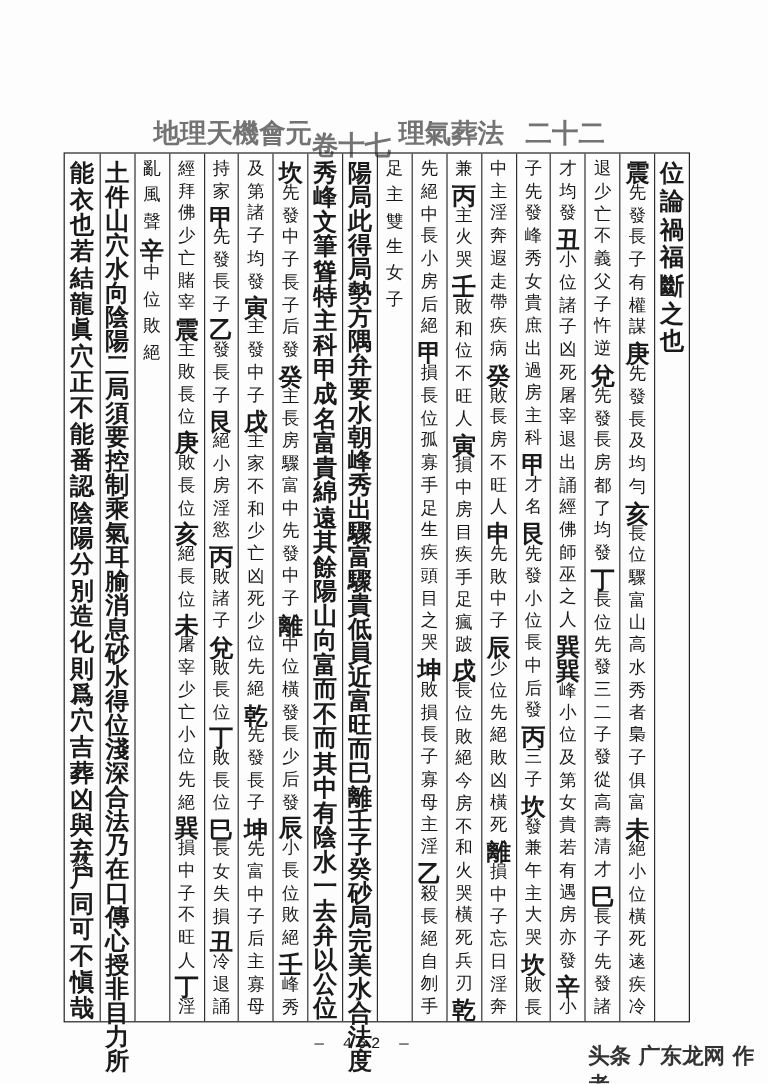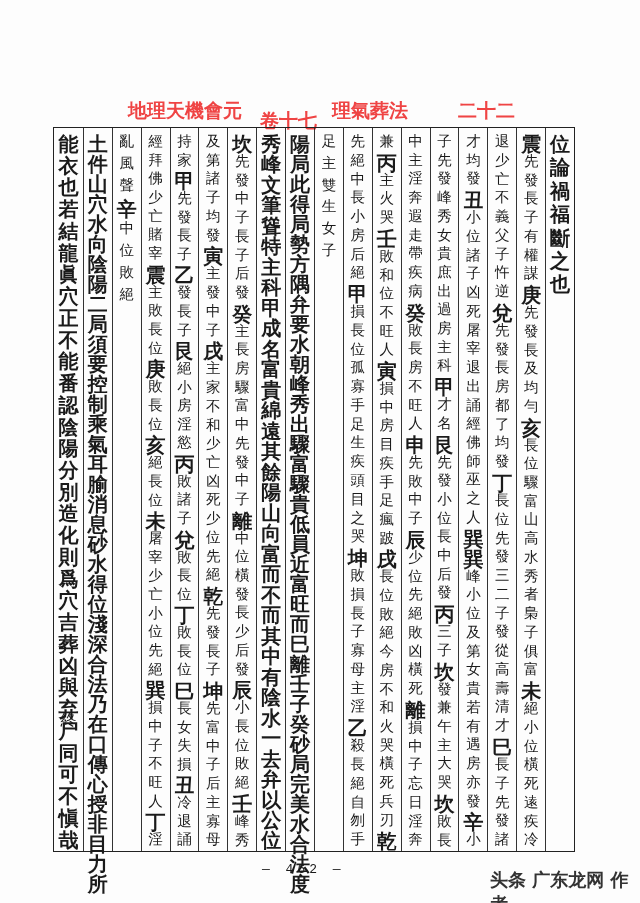--- a/index.html
+++ b/index.html
@@ -3,26 +3,26 @@
 <meta charset="utf-8">
 <style>
   html, body { margin:0; padding:0; }
   body {
     width:640px; height:903px; background:#fdfdfd; position:relative; overflow:hidden;
     font-family: "DejaVu Serif", "Liberation Serif", serif; color:#1a1a1a;
   }
   .header {
     position:absolute; top:96px; left:100px; width:440px; height:30px;
     display:flex; align-items:center; font-family:Liberation Mono, monospace;
-    font-weight:bold; font-size:19px; letter-spacing:0px; color:#ef4444;
+    font-weight:bold; font-size:22px; letter-spacing:0px; color:#737373;
   }
   .header .book { position:absolute; left:28px; }
   .header .vol { position:absolute; left:160px;margin-top:20px; }
   .header .chap { position:absolute; left:232px; }
-  .header .folio { position:absolute; left:358px; }
+  .header .folio { position:absolute; left:338px; }
   .frame {
     position:absolute; left:53px; top:127px; width:522px; height:725px;
     border:1.6px solid #222; box-sizing:border-box;
     display:flex; flex-direction:row-reverse;
   }
   .col {
     width:29px; height:100%; border-left:1.2px solid #333; box-sizing:border-box;
     display:flex; flex-direction:column; align-items:center; padding-top:6px;
   }
   .col:last-child { border-left:none; }

